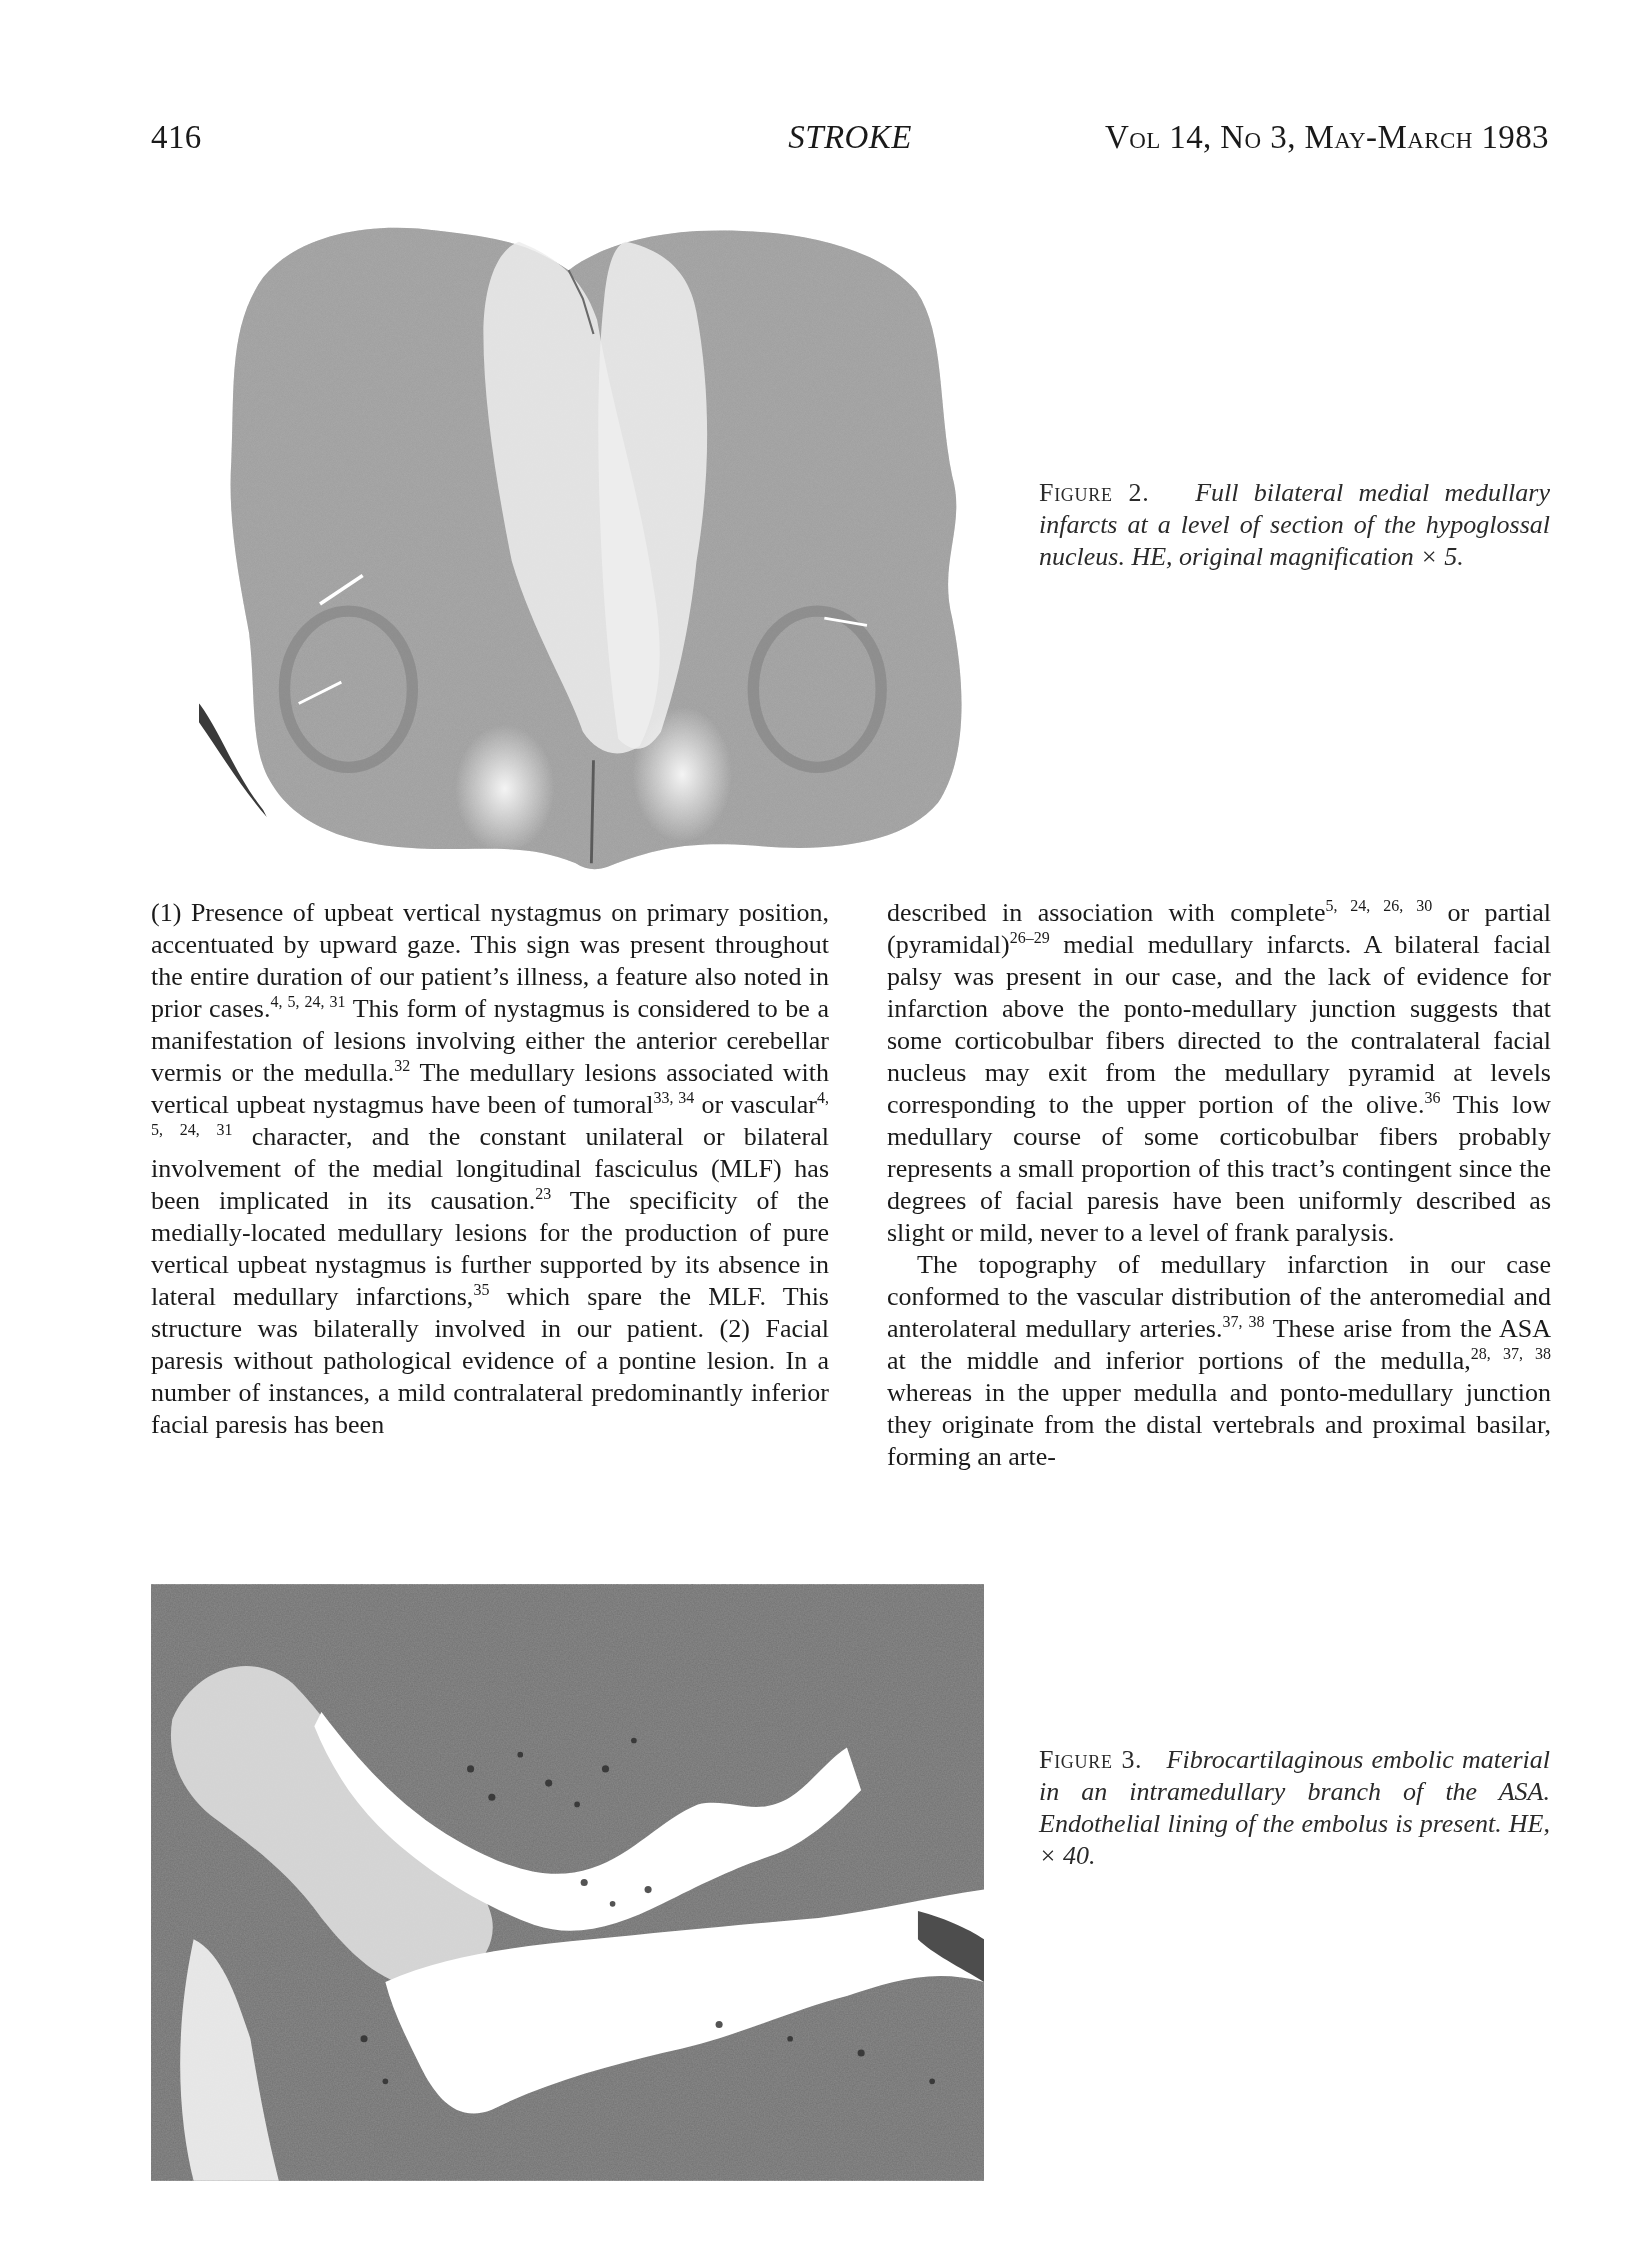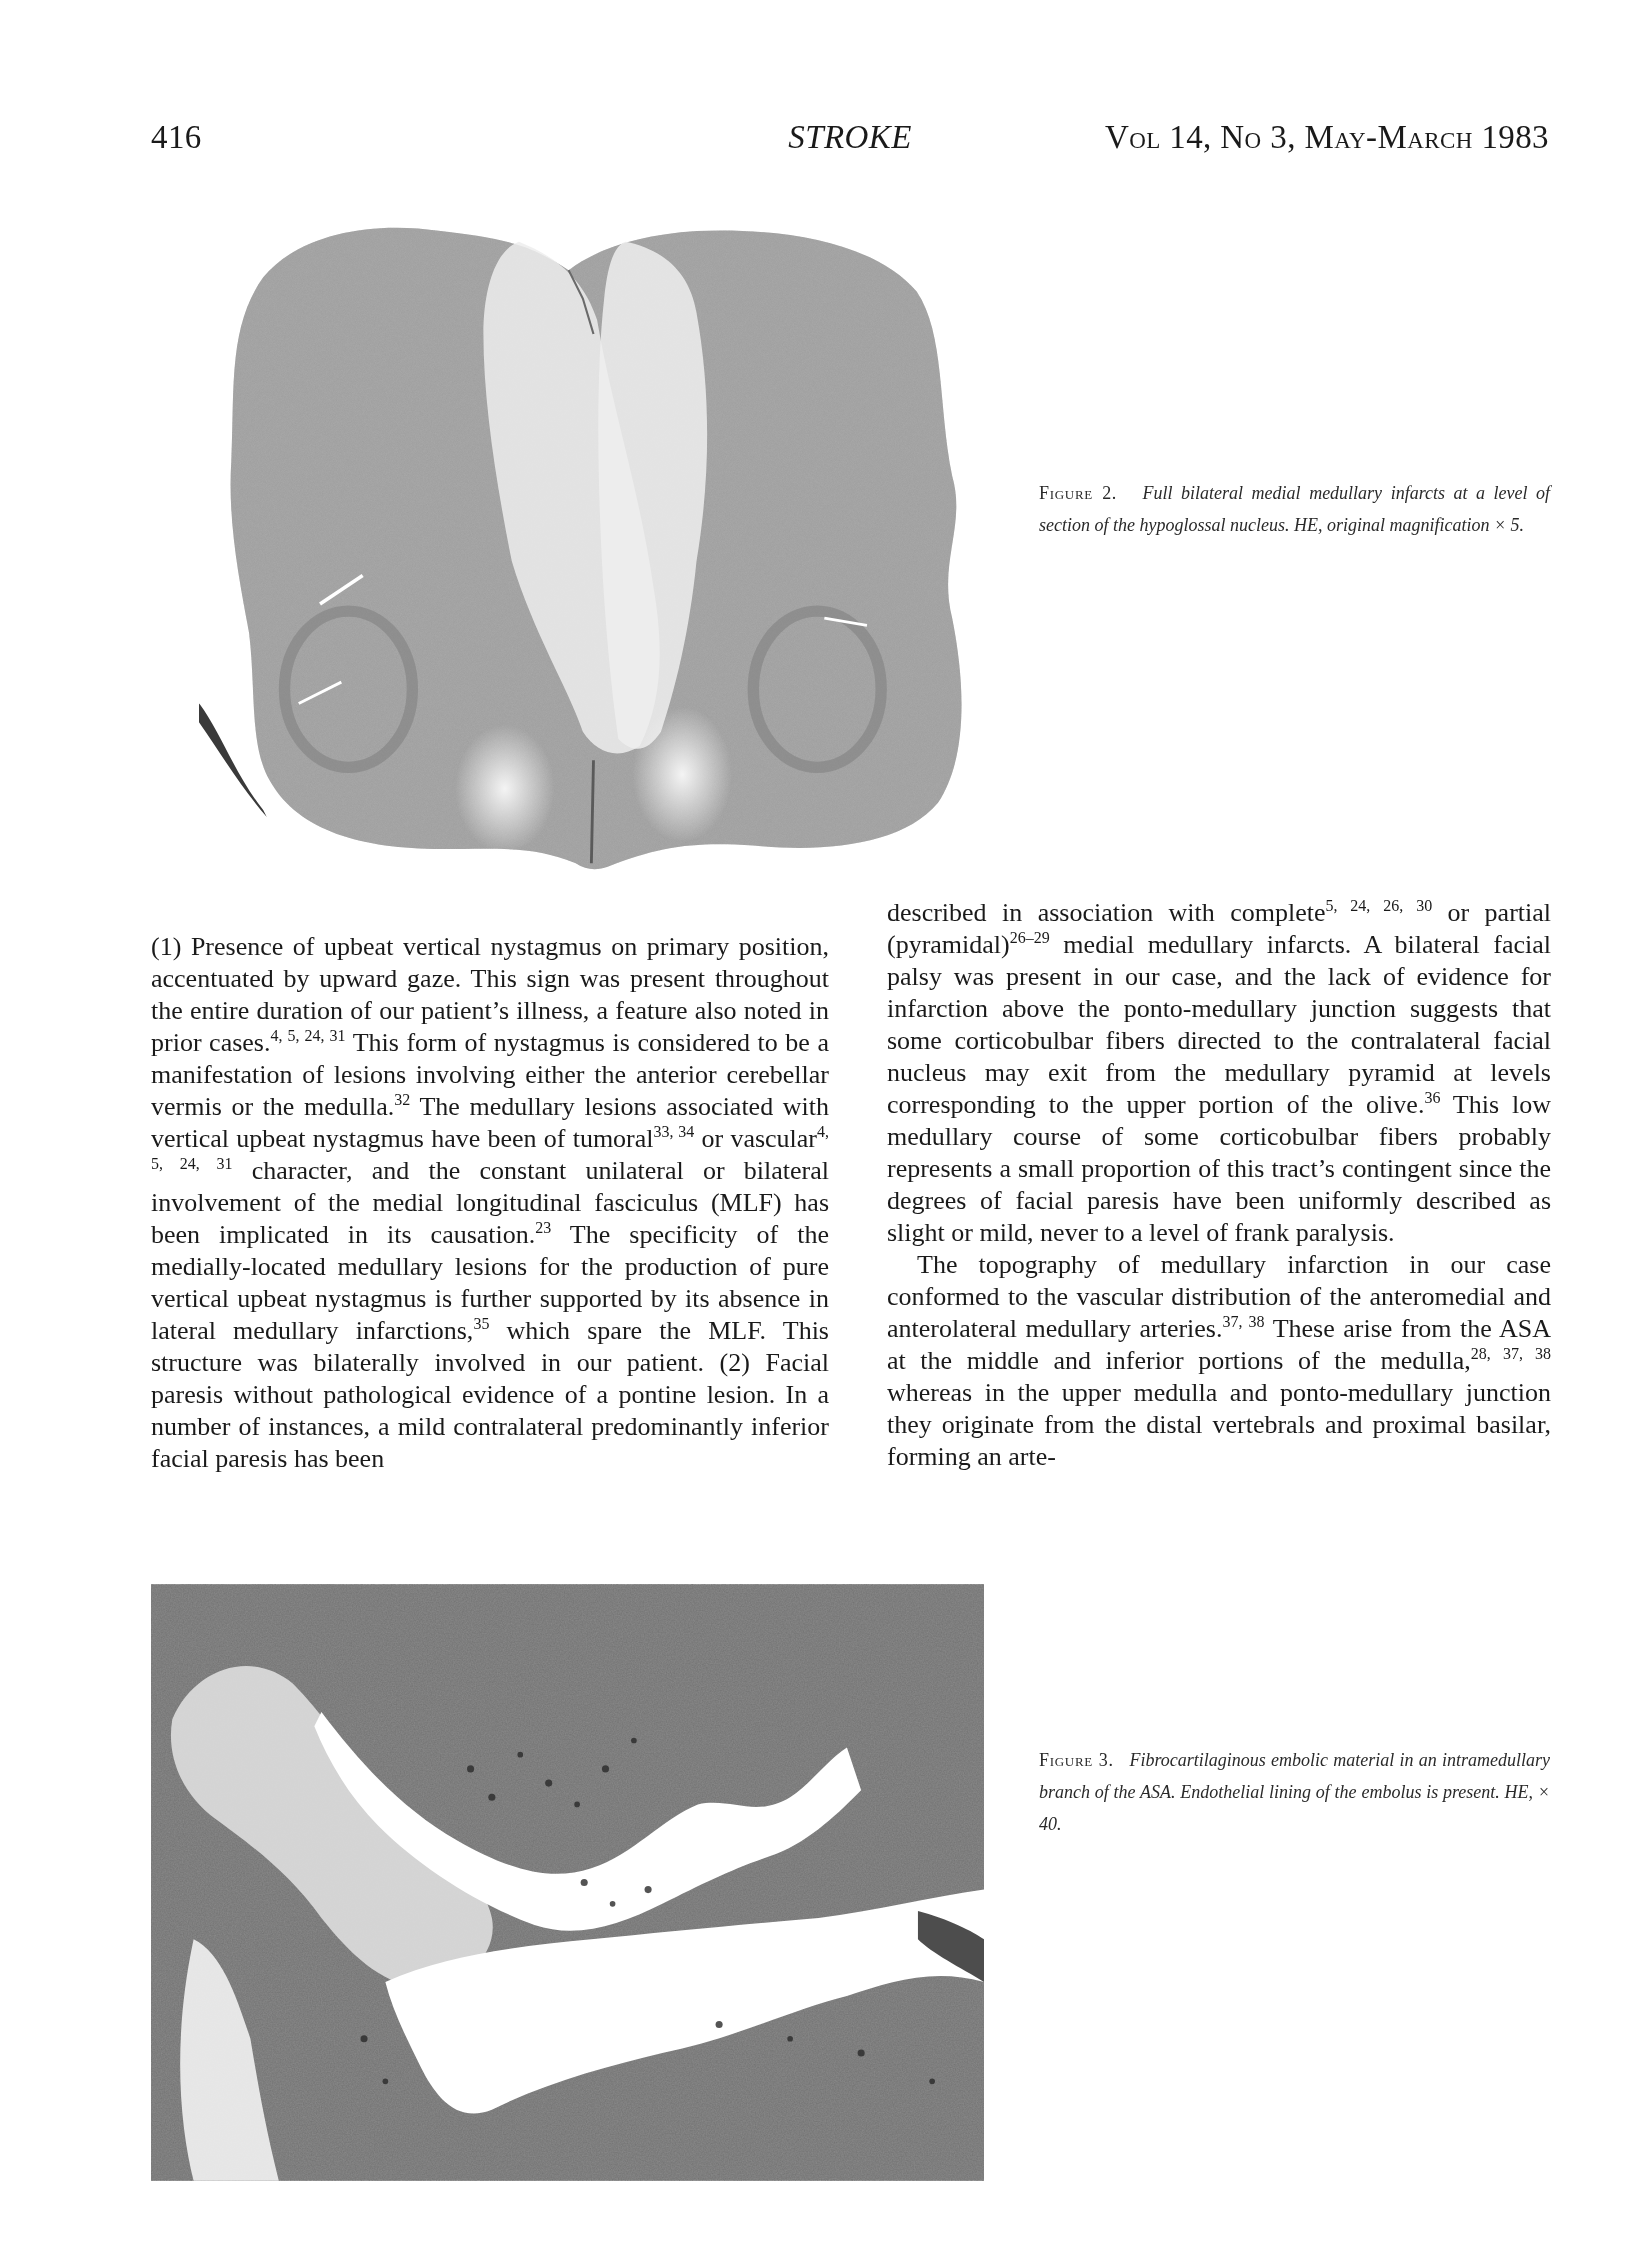--- a/index.html
+++ b/index.html
@@ -7,29 +7,29 @@
          font-family: "Liberation Serif", "DejaVu Serif", serif; color: #1a1a1a; }
   .header { position: absolute; top: 119px; left: 151px; width: 1398px; height: 36px;
             font-size: 33px; letter-spacing: 0.4px; }
   .header .pg { position: absolute; left: 0; top: 0; }
   .header .journal { position: absolute; left: 50%; transform: translateX(-50%); top: 0; font-style: italic; }
   .header .issue { position: absolute; right: 0; top: 0; font-variant: small-caps; }
 
   .fig2 { position: absolute; left: 199px; top: 192px; width: 789px; height: 689px; }
   .fig2 svg { width: 100%; height: 100%; display: block; }
 
-  .caption { position: absolute; font-size: 18px; line-height: 32px; color: #2a2a2a; }
+  .caption { position: absolute; font-size: 26px; line-height: 32px; color: #2a2a2a; }
   .caption .lead { font-style: normal; font-variant: small-caps; letter-spacing: 0.7px; }
   .caption .txt { font-style: italic; }
   .cap2 { left: 1039px; top: 477px; width: 511px; text-align: justify; }
   .cap3 { left: 1039px; top: 1744px; width: 511px; text-align: justify; }
 
   .col { position: absolute; top: 897px; width: 678px; font-size: 26px; line-height: 32px;
          text-align: justify; hyphens: none; }
-  .col-left { left: 151px; margin-top: 34px; }
+  .col-left { left: 151px; }
   .col-right { left: 887px; width: 664px; }
   .col p { margin: 0; }
   .col p.indent { text-indent: 30px; }
   sup { font-size: 16px; line-height: 0; vertical-align: 10px; }
 
   .fig3 { position: absolute; left: 151px; top: 1584px; width: 833px; height: 597px; overflow: hidden; }
   .fig3 svg { width: 100%; height: 100%; display: block; }
 </style>
 </head>
 <body>

